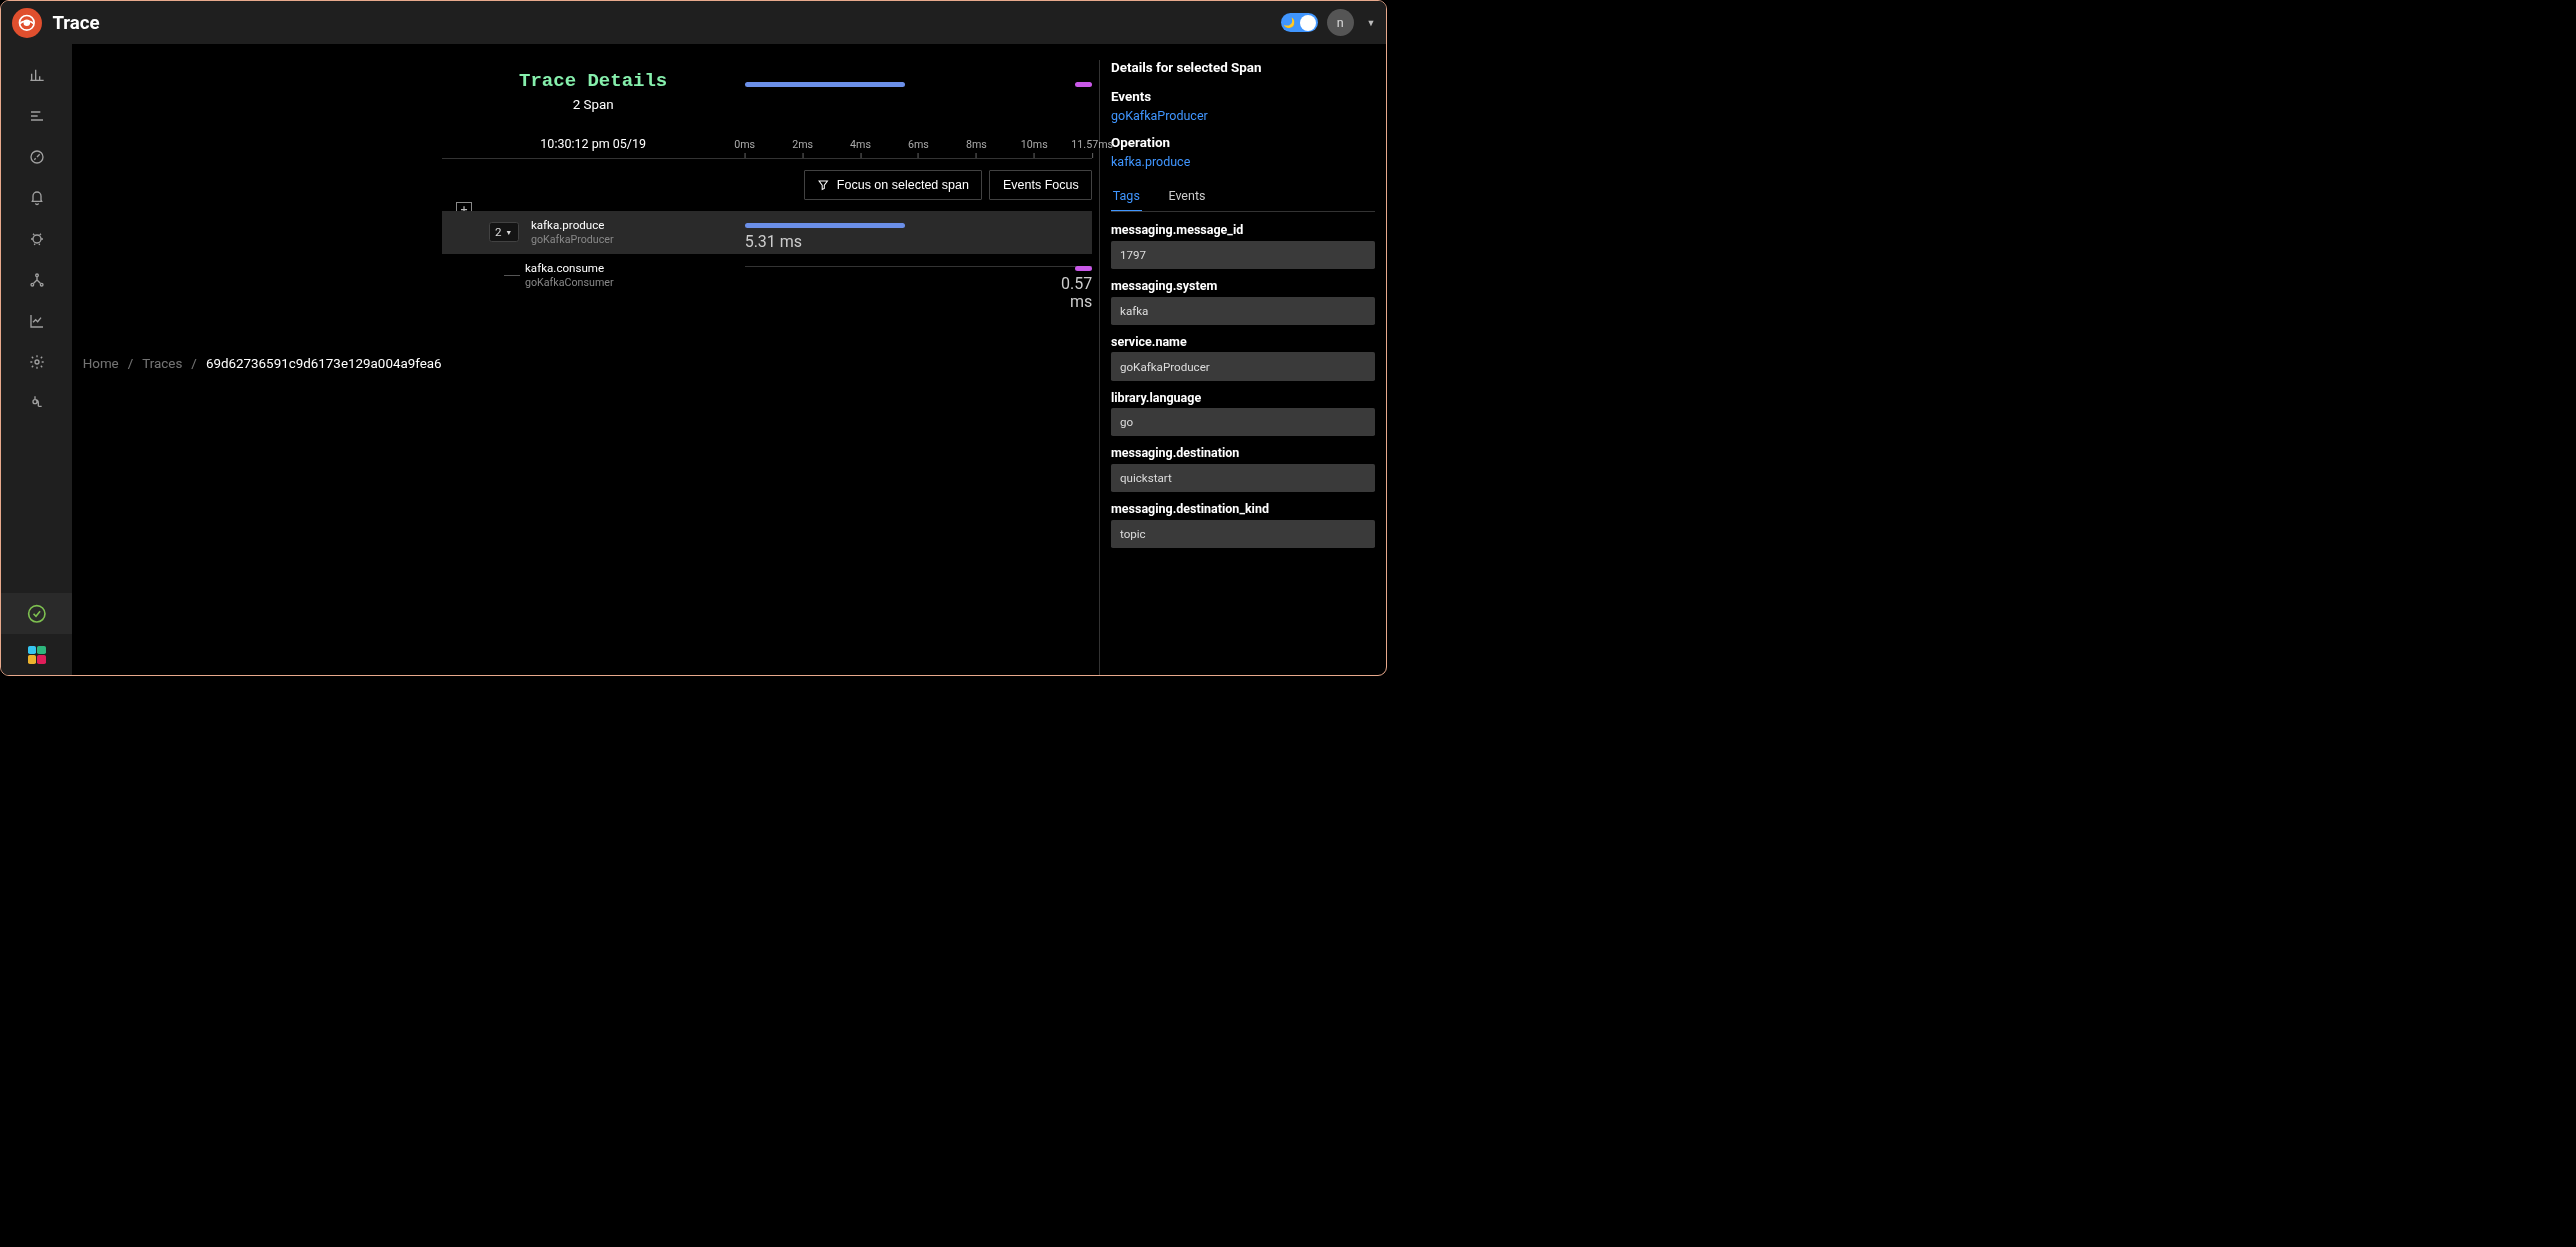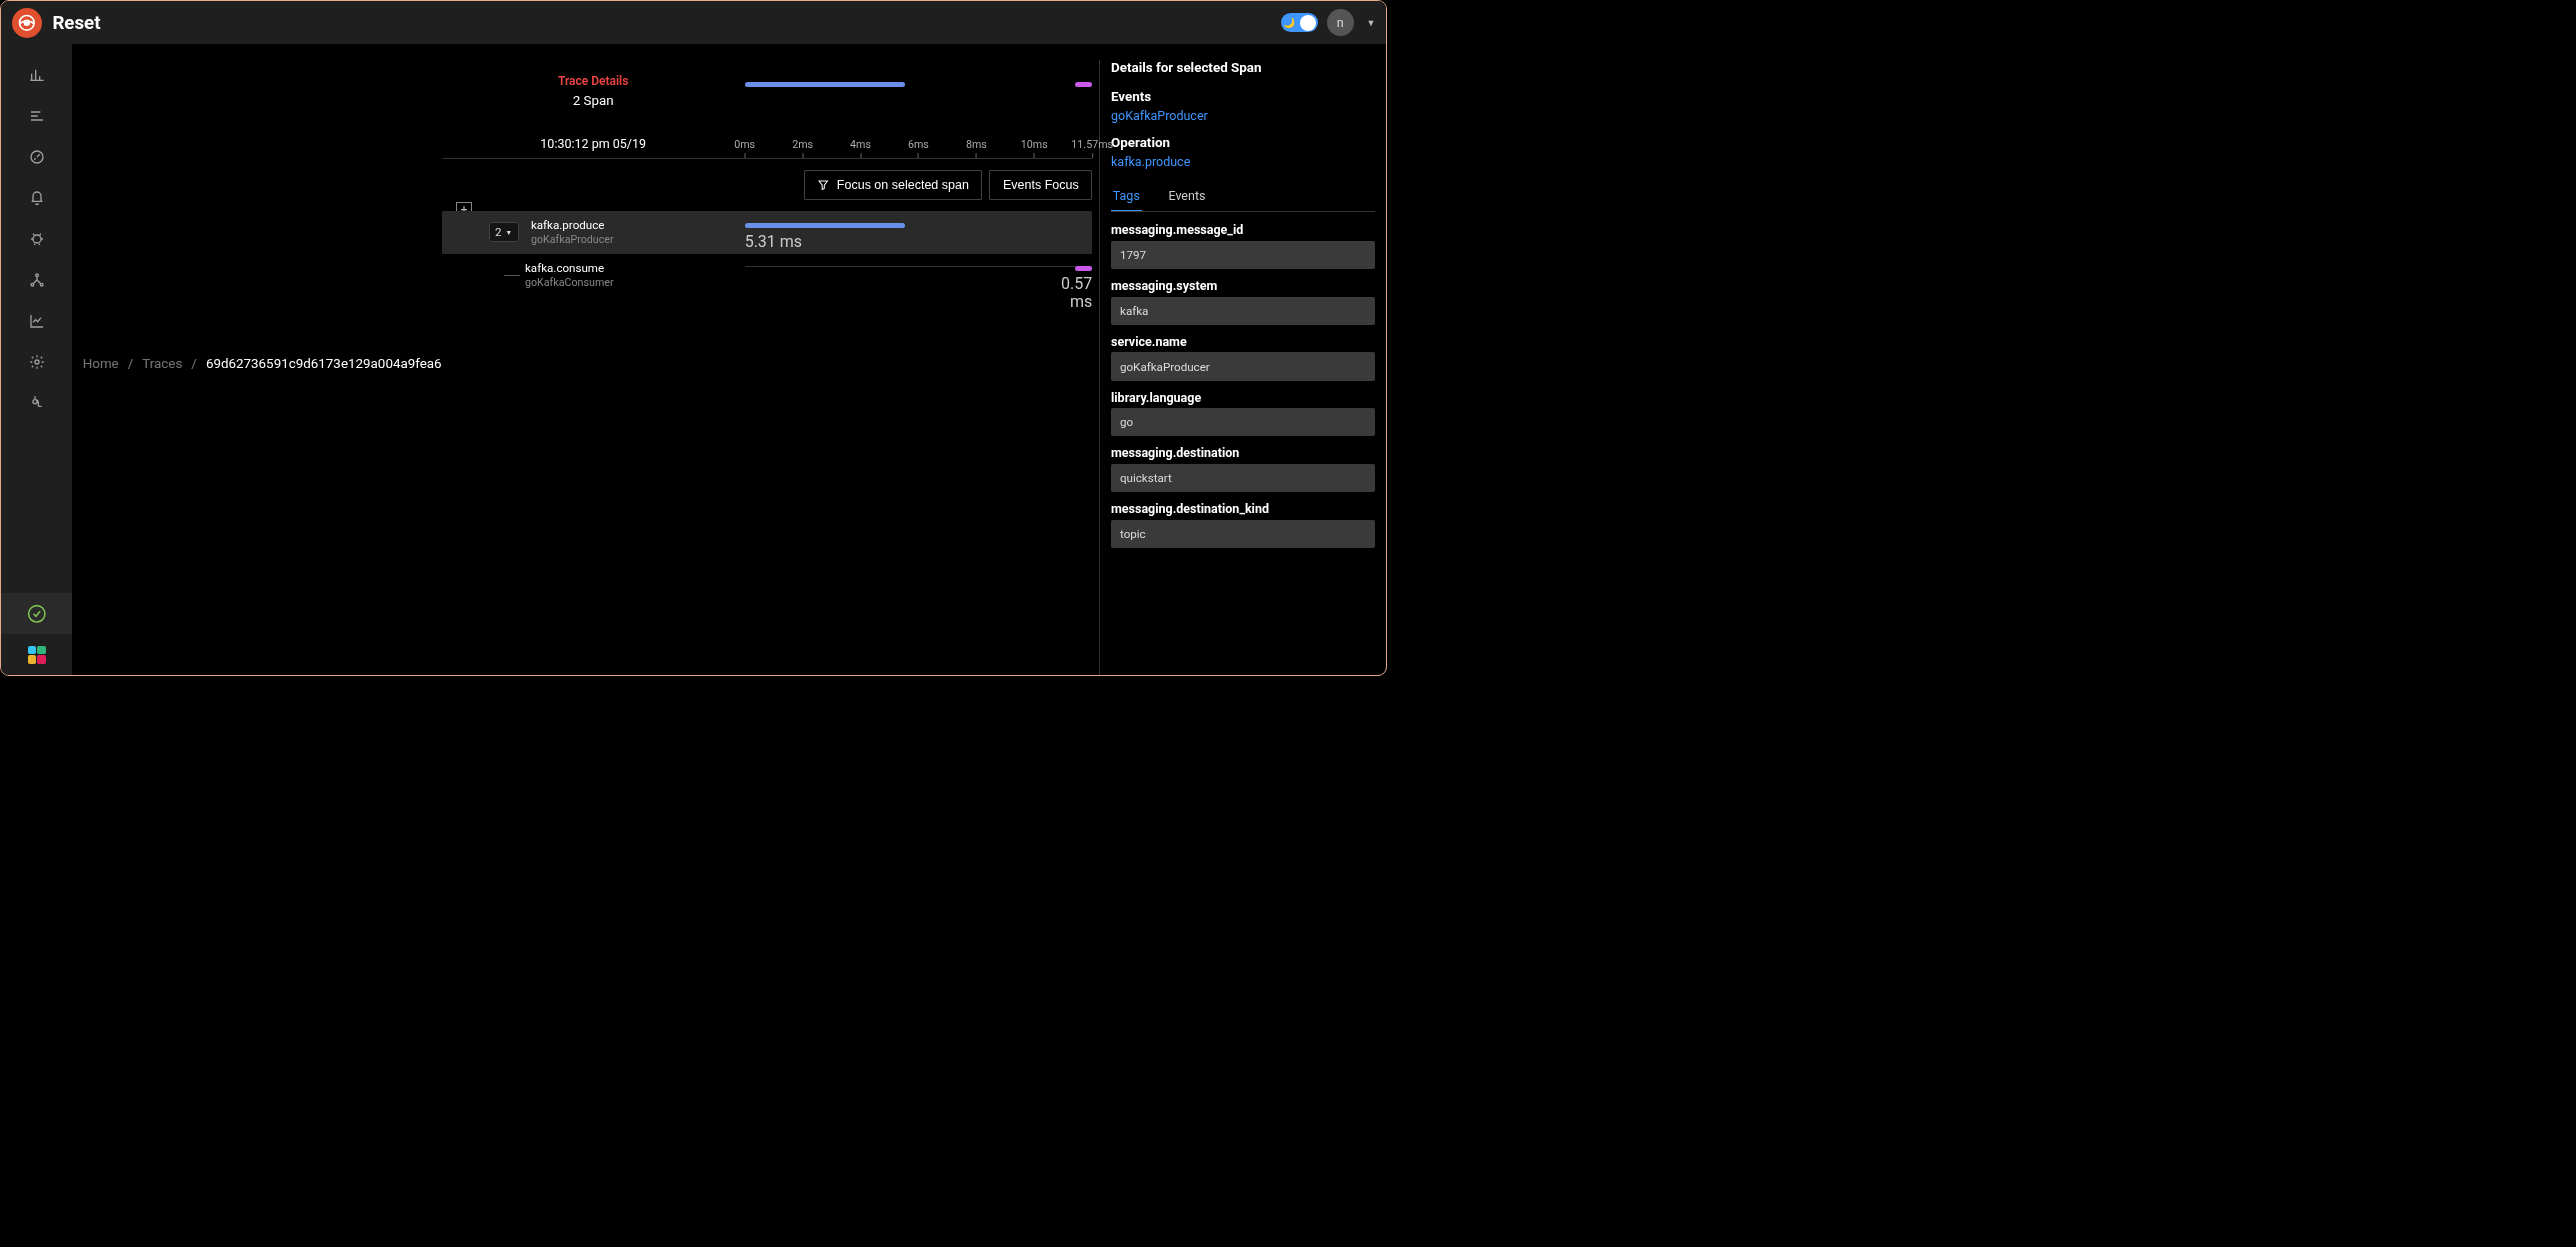--- a/index.html
+++ b/index.html
@@ -24,21 +24,21 @@
 .side-bottom .side-item:first-child { background:#2a2a2a; }
 .content { flex:1; padding:16px 10.7px 0 10.7px; overflow:hidden; display:flex; flex-direction:row; }
 .crumbs { display:flex; align-items:center; gap:9px; font-size:13.4px; margin-bottom:7.1px; }
 .crumb-link { color:rgba(255,255,255,0.45); cursor:pointer; }
 .crumb-sep { color:rgba(255,255,255,0.45); }
 .crumb-current { color:#fff; }
 .trace-wrap { flex:1; display:flex; min-height:0; }
 .trace-main { flex:1; display:flex; flex-direction:column; padding-right:7.1px; }
 .overview-row { display:flex; align-items:center; height:62px; }
 .overview-left { width:303px; text-align:center; }
-.trace-title { font-size:12px; font-weight:600; color:#ef4444; margin-bottom:5.3px; }
+.trace-title { font-size:19px; font-weight:600; color:#86efac; margin-bottom:5.3px;font-family:Liberation Mono, monospace; }
 .span-count { font-size:13.4px; color:#fff; }
 .overview-bars { flex:1; position:relative; height:36px; }
 .ov-bar { position:absolute; height:5.3px; border-radius:2.7px; top:9px; }
 .ov-bar.blue { background:#6b8fe8; left:0; width:46%; }
 .ov-bar.purple { background:#c959e8; right:0; width:5%; top:9px; }
 .timeline-header { display:flex; align-items:flex-end; height:37px; border-bottom:0.9px solid #333; }
 .time-left { width:303px; text-align:center; font-size:12.5px; color:#fff; padding-bottom:7.1px; }
 .time-scale { flex:1; position:relative; height:100%; font-size:10.7px; color:#aaa; }
 .tick { position:absolute; bottom:0; transform:translateX(-50%); text-align:center; }
 .tick .mark { display:block; width:0.9px; height:5.3px; background:#666; margin:1.8px auto 0; }
@@ -85,21 +85,21 @@
 
 <div class="topbar">
   <div class="brand">
     <div class="logo">
       <svg viewBox="0 0 24 24" fill="none" stroke="#fff" stroke-width="2">
           <circle cx="12" cy="12" r="9"></circle>
           <circle cx="12" cy="12" r="3" fill="#fff"></circle>
           <path d="M4 13c3-4 13-4 16 0" stroke-linecap="round"></path>
         </svg>
     </div>
-    <span class="brand-name">Reset</span>
+    <span class="brand-name">Trace</span>
   </div>
   <div class="top-right">
     <div class="toggle">
       <span class="moon">🌙</span>
       <span class="knob"></span>
     </div>
     <div class="avatar">
         <span>n</span>
       </div>
     <span class="caret-down">▼</span>

